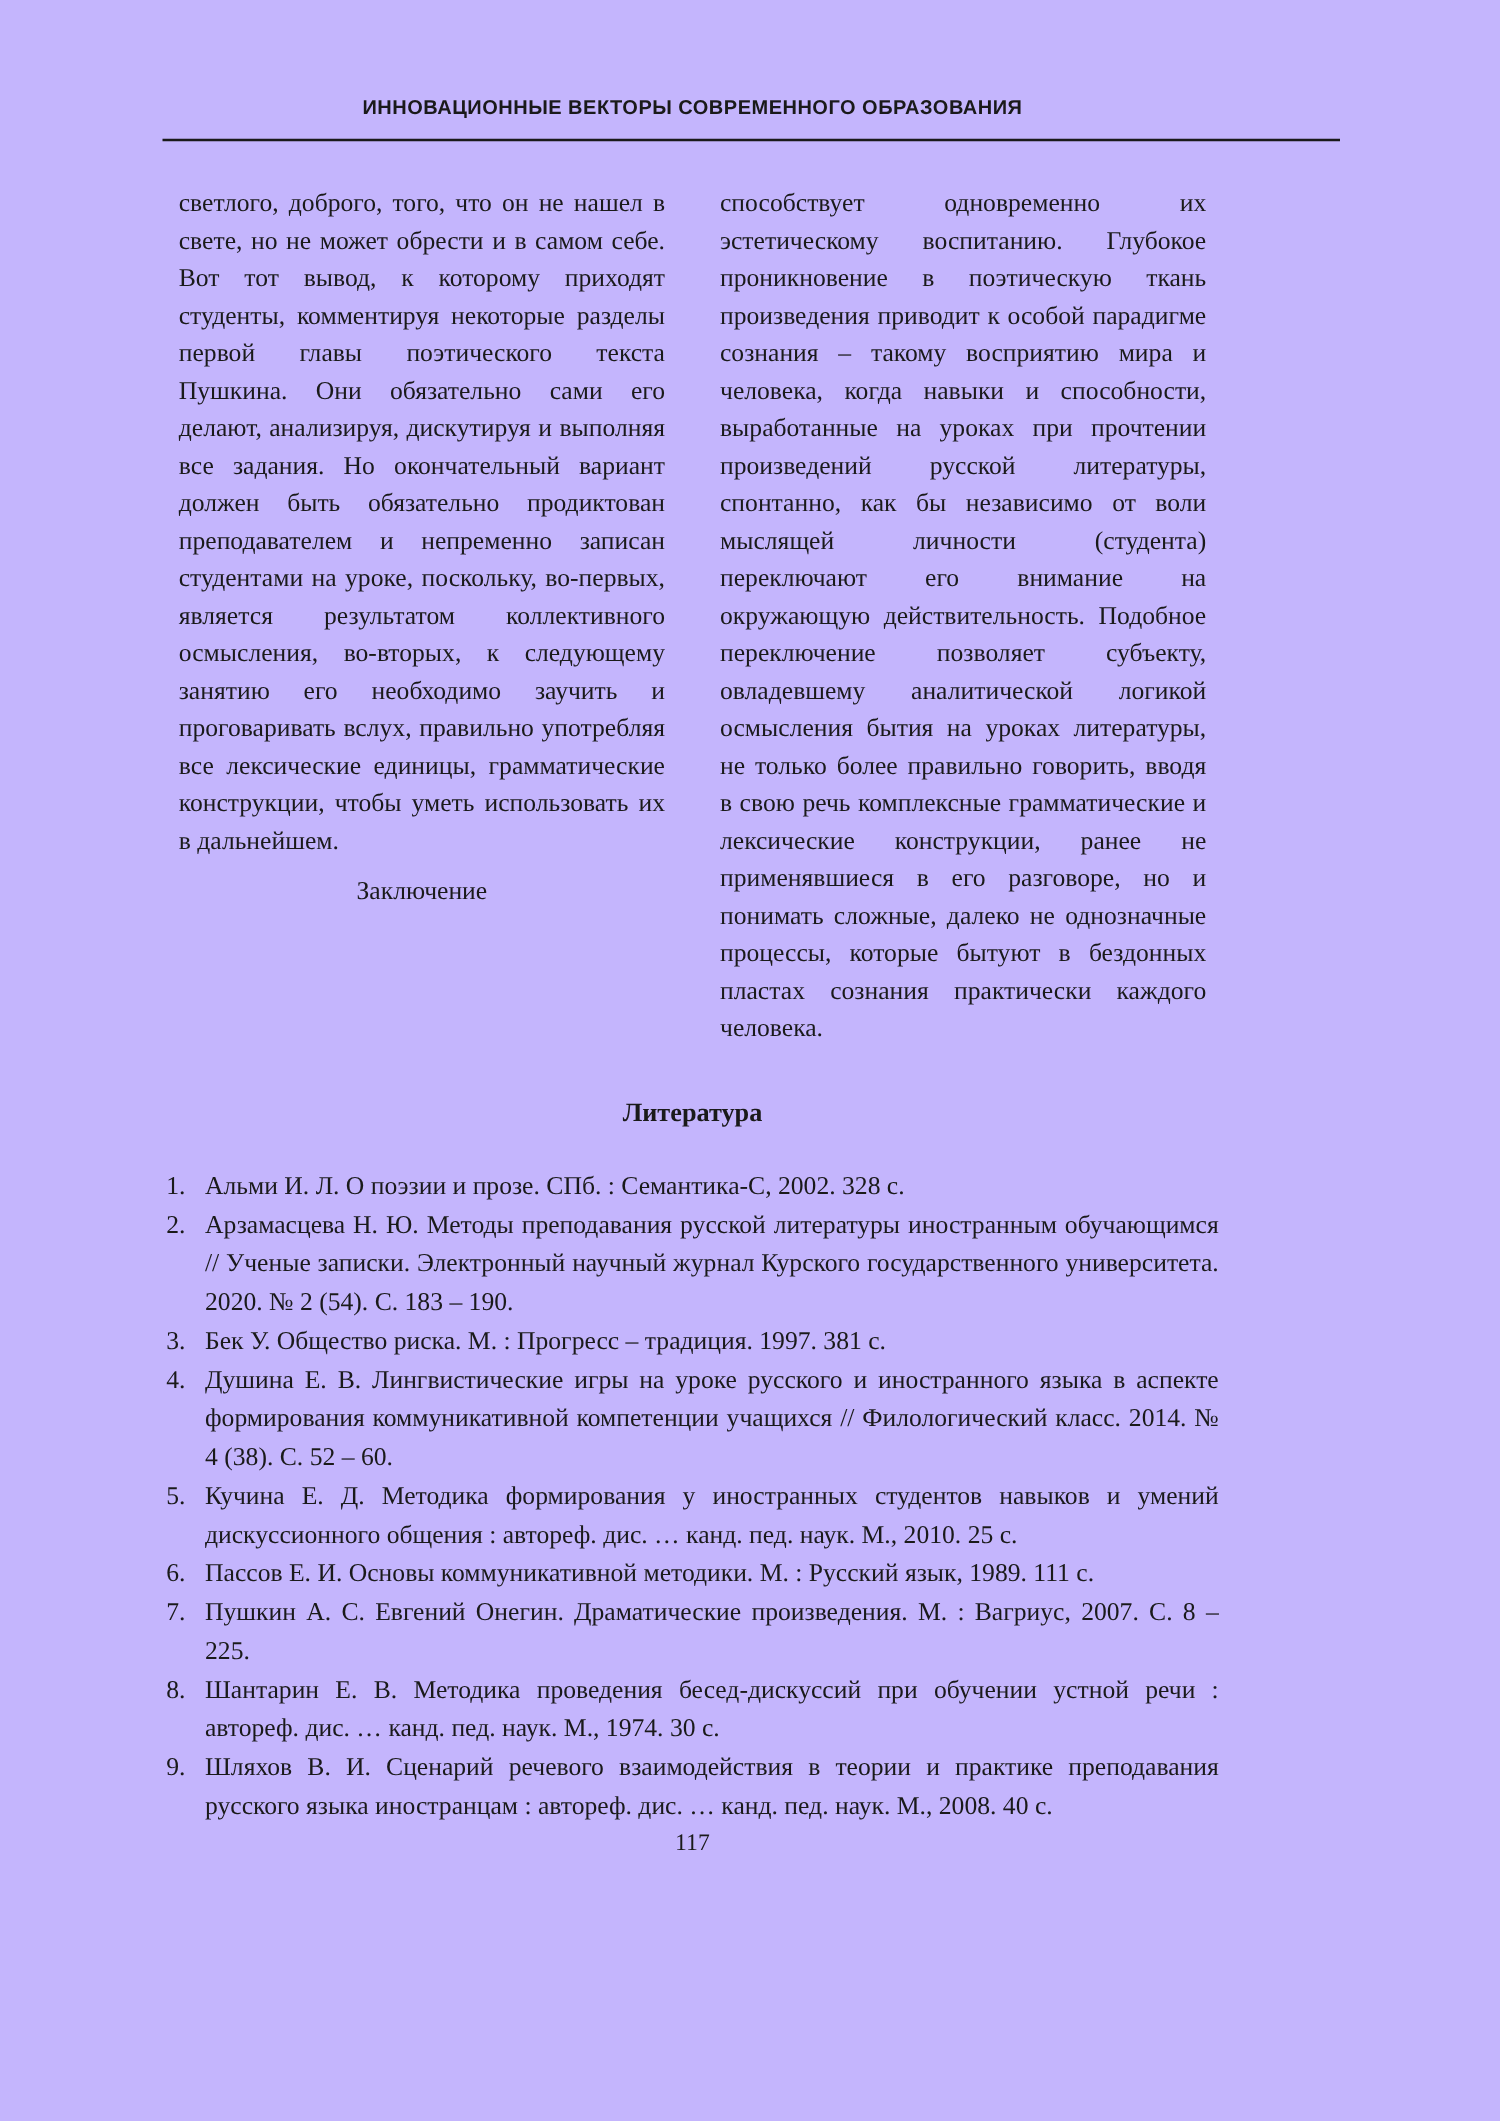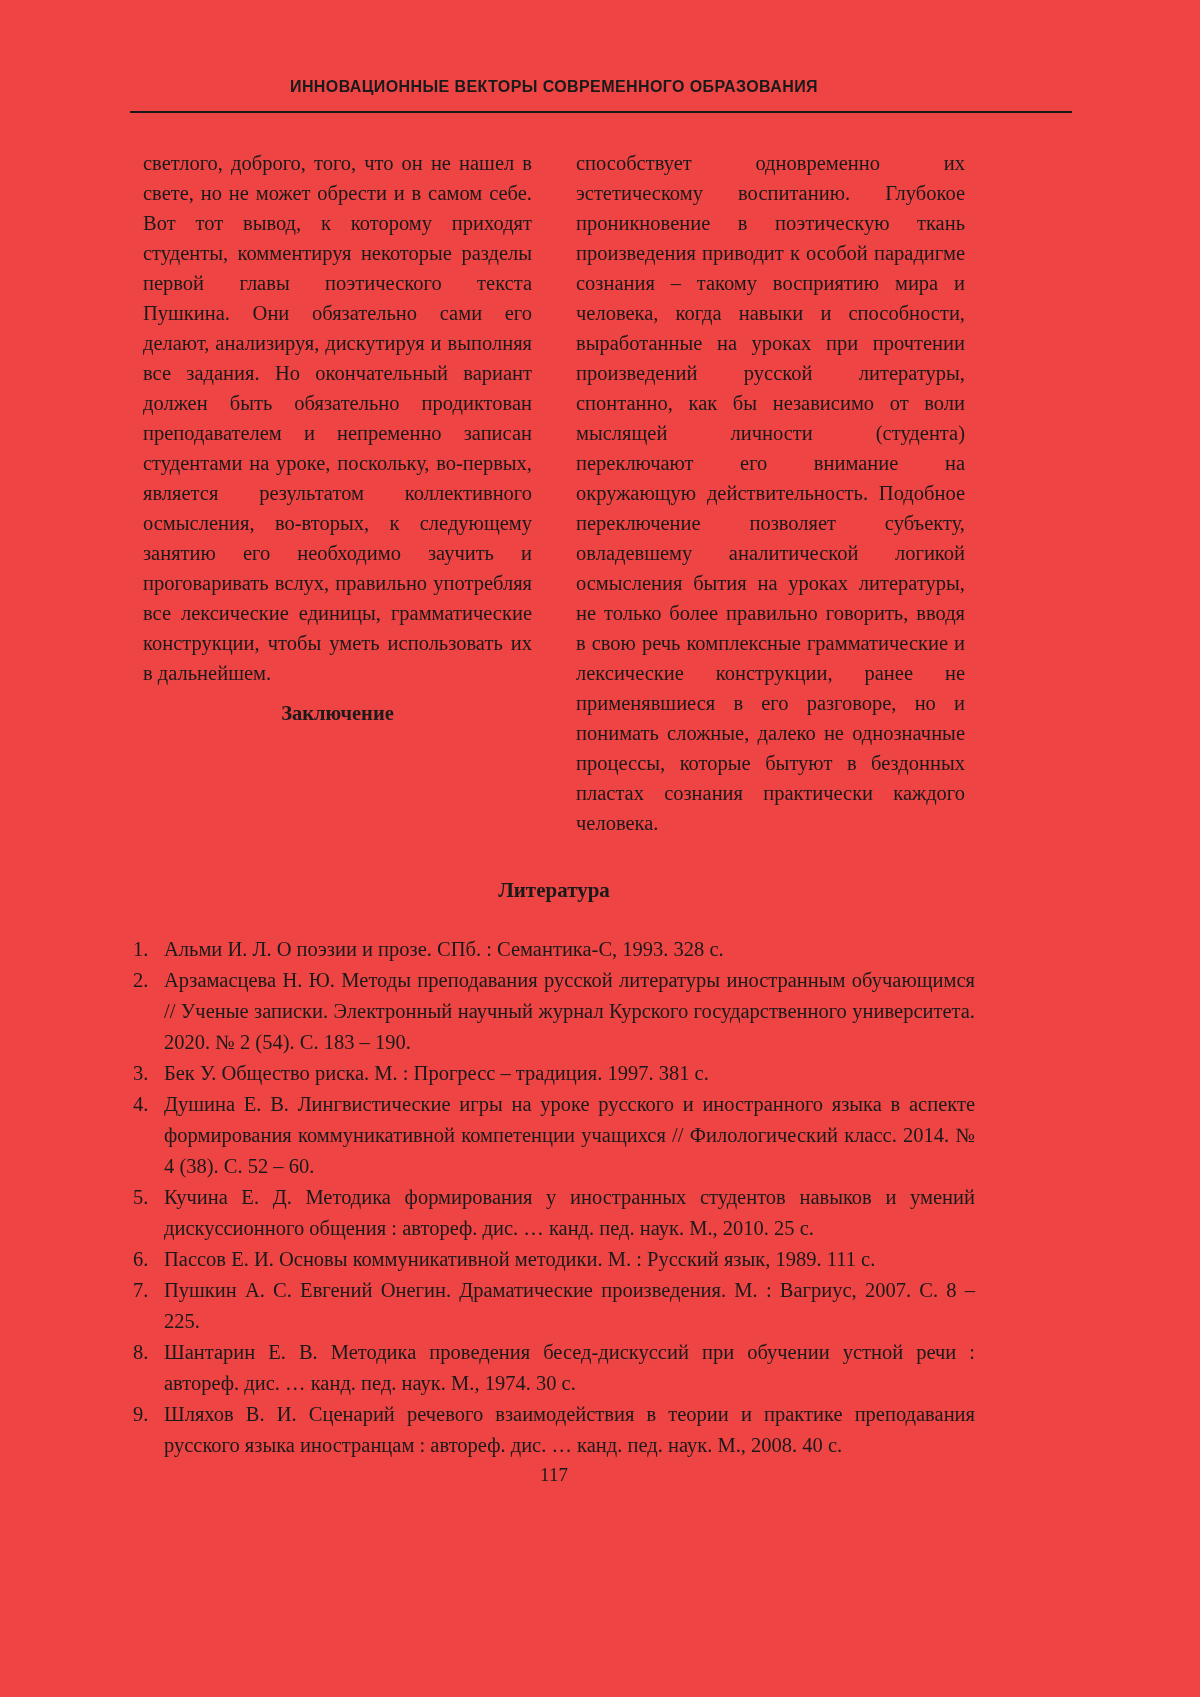--- a/index.html
+++ b/index.html
@@ -4,21 +4,21 @@
 <style>
   html, body {
     margin: 0;
     padding: 0;
     background: #ffffff;
   }
   .page {
     position: relative;
     width: 1200px;
     height: 1697px;
-    background: #ef4444;
+    background: #c4b5fd;
     margin: 0 auto;
     font-family: "Liberation Serif", "DejaVu Serif", serif;
     color: #1a1a1a;
     overflow: hidden;
   }
   .running-header {
     position: absolute;
     top: 78px;
     left: 133px;
     width: 842px;
@@ -56,21 +56,21 @@
   .col p {
     margin: 10px;
   }
   p.indented {
     text-indent: 37px;
   }
   .conclusion-heading {
     margin: 9px 0 15px;
     font-size: 20.5px;
     line-height: 30px;
-    font-weight: bold;
+    font-weight: normal;
     text-align: center;
   }
   .lit-heading {
     margin: 27px 0 29px;
     font-size: 21px;
     line-height: 30px;
     font-weight: bold;
     text-align: center;
   }
   .ref-list {
@@ -121,21 +121,21 @@
       </div>
 
     </div>
 
     <h3 class="lit-heading">Литература</h3>
 
     <div class="ref-list">
 
       <div class="ref-item">
         <span class="ref-num">1.</span>
-        <span class="ref-text">Альми И. Л. О поэзии и прозе. СПб. : Семантика-С, 1993. 328 с.</span>
+        <span class="ref-text">Альми И. Л. О поэзии и прозе. СПб. : Семантика-С, 2002. 328 с.</span>
       </div>
 
       <div class="ref-item">
         <span class="ref-num">2.</span>
         <span class="ref-text">Арзамасцева Н. Ю. Методы преподавания русской литературы иностранным обучающимся // Ученые записки. Электронный научный журнал Курского государственного университета. 2020. № 2 (54). С. 183 – 190.</span>
       </div>
 
       <div class="ref-item">
         <span class="ref-num">3.</span>
         <span class="ref-text">Бек У. Общество риска. М. : Прогресс – традиция. 1997. 381 с.</span>

